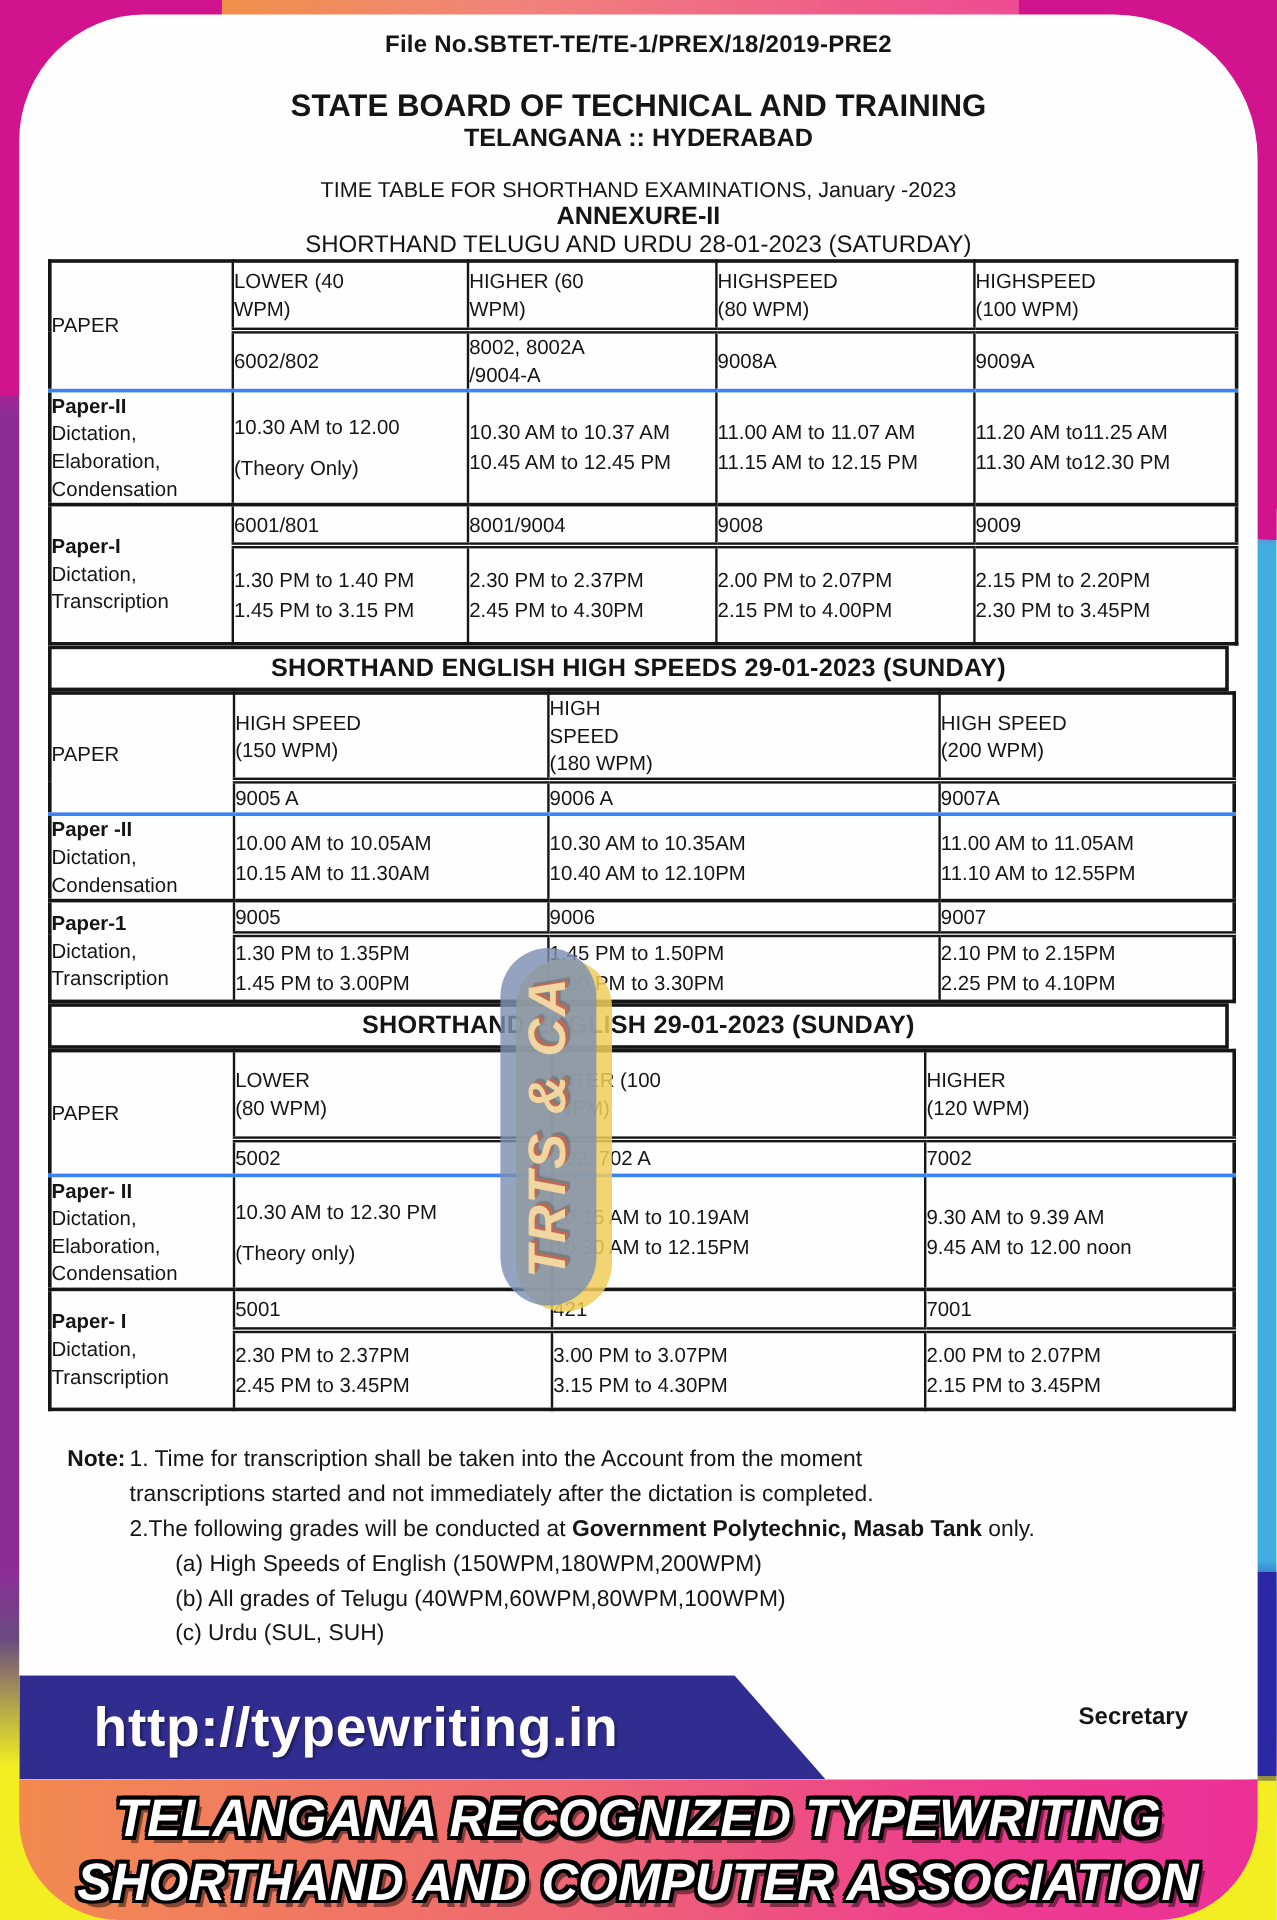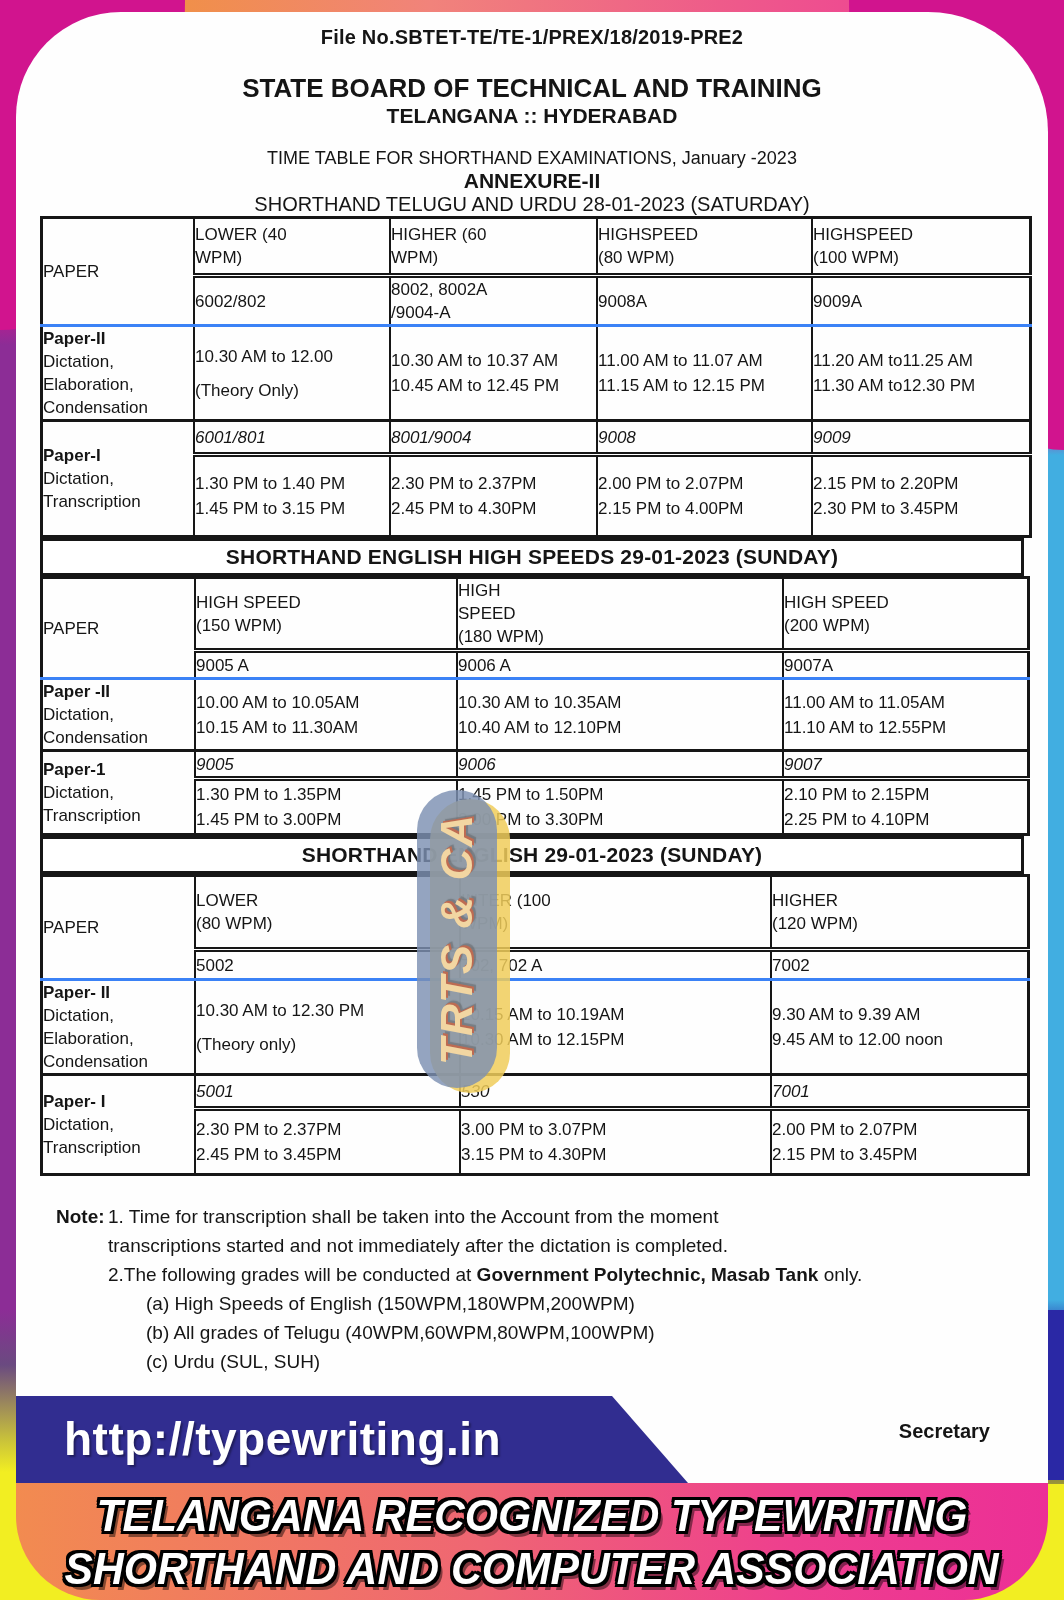--- a/index.html
+++ b/index.html
@@ -40,21 +40,21 @@
   .t3 .w0{width:151px}.t3 .w1{width:263px}.t3 .w2{width:309px}.t3 .w3{width:255px}
   tr.rg>td{height:54px}  tr.rc>td{height:44px}  tr.rp2>td{height:86px}
   tr.ri>td{height:30px}  tr.rt>td{height:78px}
   .t2 tr.rg>td{height:64px}.t2 tr.rc>td{height:24px}.t2 tr.rp2>td{height:62px}
   .t2 tr.ri>td{height:24px}.t2 tr.rt>td{height:52px}
   .t3 tr.rg>td{height:70px}.t3 tr.rc>td{height:26px}.t3 tr.rp2>td{height:92px}
   .t3 tr.ri>td{height:30px}.t3 tr.rt>td{height:62px}
   td.grade{border-bottom:5px double #161616;}
   tr.rp2>td{border-top:3px solid #3b82f6;}
   tr.ri>td{border-top:3px solid #161616;}
-  td.icode{border-bottom:5px double #161616;font-style:italic;}
+  td.icode{border-bottom:5px double #161616;}
   .b{font-weight:bold;}
   .gap{margin-top:9px;}
   .tl{line-height:25px;}
   .section-bar{height:32px;border:3px solid #161616;display:flex;align-items:center;
                justify-content:center;font-size:21px;font-weight:bold;background:#fff;letter-spacing:.2px;}
   .note{margin-top:26px;font-size:19px;line-height:29px;display:flex;}
   .note-label{font-weight:bold;width:68px;padding-left:16px;box-sizing:border-box;font-weight:bold;}
   .note-body{flex:1;}
   .note-sub{padding-left:38px;}
   .secretary{margin-top:44px;text-align:right;padding-right:34px;font-size:20px;font-weight:bold;}
@@ -63,21 +63,21 @@
   .wm-outline{position:absolute;left:13px;top:9px;width:80px;height:294px;background:#f0cd5a;
               border-radius:44px;opacity:.85;}
   .wm-body{position:absolute;left:0;top:0;width:80px;height:298px;background:rgba(124,144,178,.82);
            border-radius:44px;display:flex;align-items:center;justify-content:center;}
   .wm-text{transform:rotate(-90deg);white-space:nowrap;font-style:italic;font-weight:bold;
            font-size:44px;color:#f2d6a2;letter-spacing:2px;
            text-shadow:2px 2px 0 #bd6b52,4px 4px 1px rgba(80,80,80,.4);}
   
   .url-band{position:absolute;left:16px;top:1396px;width:672px;height:87px;background:#312d90;
             clip-path:polygon(0 0,596px 0,672px 87px,0 87px);z-index:6;}
-  .url-text{padding-left:48px;line-height:87px;font-size:46px;font-weight:bold;color:#fff;
+  .url-text{padding-left:62px;line-height:87px;font-size:46px;font-weight:bold;color:#fff;
             letter-spacing:.5px;text-shadow:2px 2px 2px rgba(0,0,0,.35);}
   .footer-band{position:absolute;left:16px;top:1483px;width:1032px;height:117px;z-index:6;
                background:linear-gradient(90deg,#f28b50 0%,#ef6673 45%,#ee3f8e 75%,#ec2f96 100%);
                border-radius:0 0 84px 84px;display:flex;flex-direction:column;justify-content:center;
                align-items:center;font-style:italic;}
   .footer-line{font-weight:bold;font-size:44px;line-height:53px;color:#fff;white-space:nowrap;
                transform:scaleX(.97);
                text-shadow:-3px -3px 0 #000,3px -3px 0 #000,-3px 3px 0 #000,3px 3px 0 #000,
                            -3px 0 0 #000,3px 0 0 #000,0 -3px 0 #000,0 3px 0 #000,
                            5px 6px 0 rgba(0,0,0,.45);}
@@ -346,21 +346,21 @@
       <tr class="ri">
         <td rowspan="2">
           <div class="b">Paper- I</div>
           <div>Dictation,</div>
           <div>Transcription</div>
         </td>
         <td class="icode">
               <div>5001</div>
             </td>
         <td class="icode">
-              <div>530</div>
+              <div>421</div>
             </td>
         <td class="icode">
               <div>7001</div>
             </td>
       </tr>
       <tr class="rt">
         <td>
               <div class="tl">2.30 PM to 2.37PM</div>
               <div class="tl">2.45 PM  to 3.45PM</div>
             </td>

